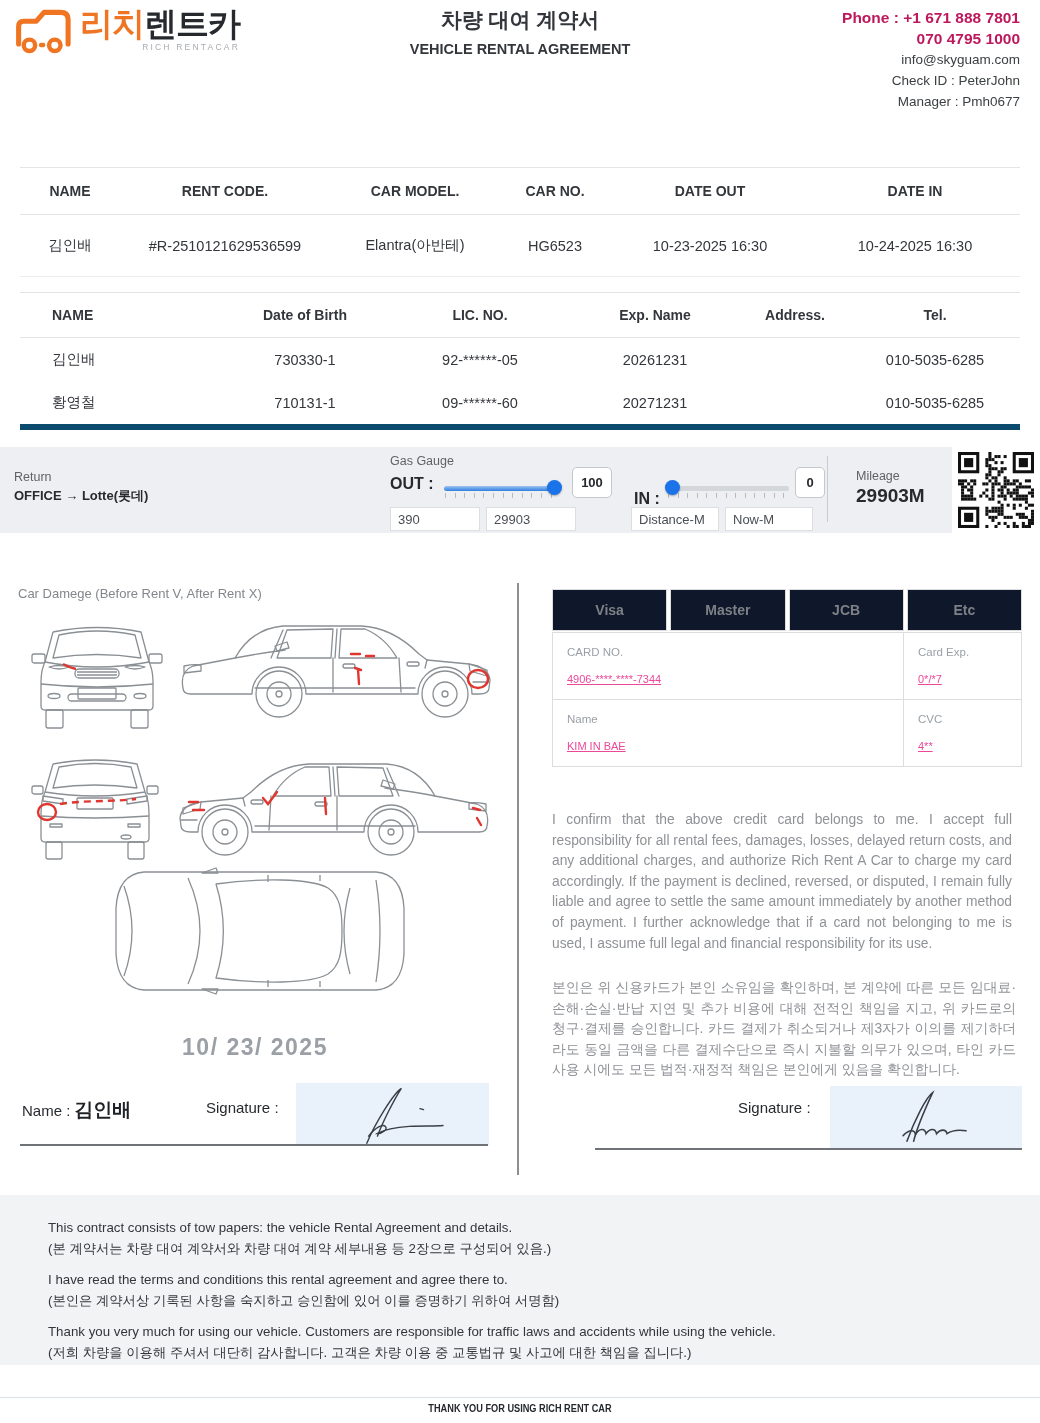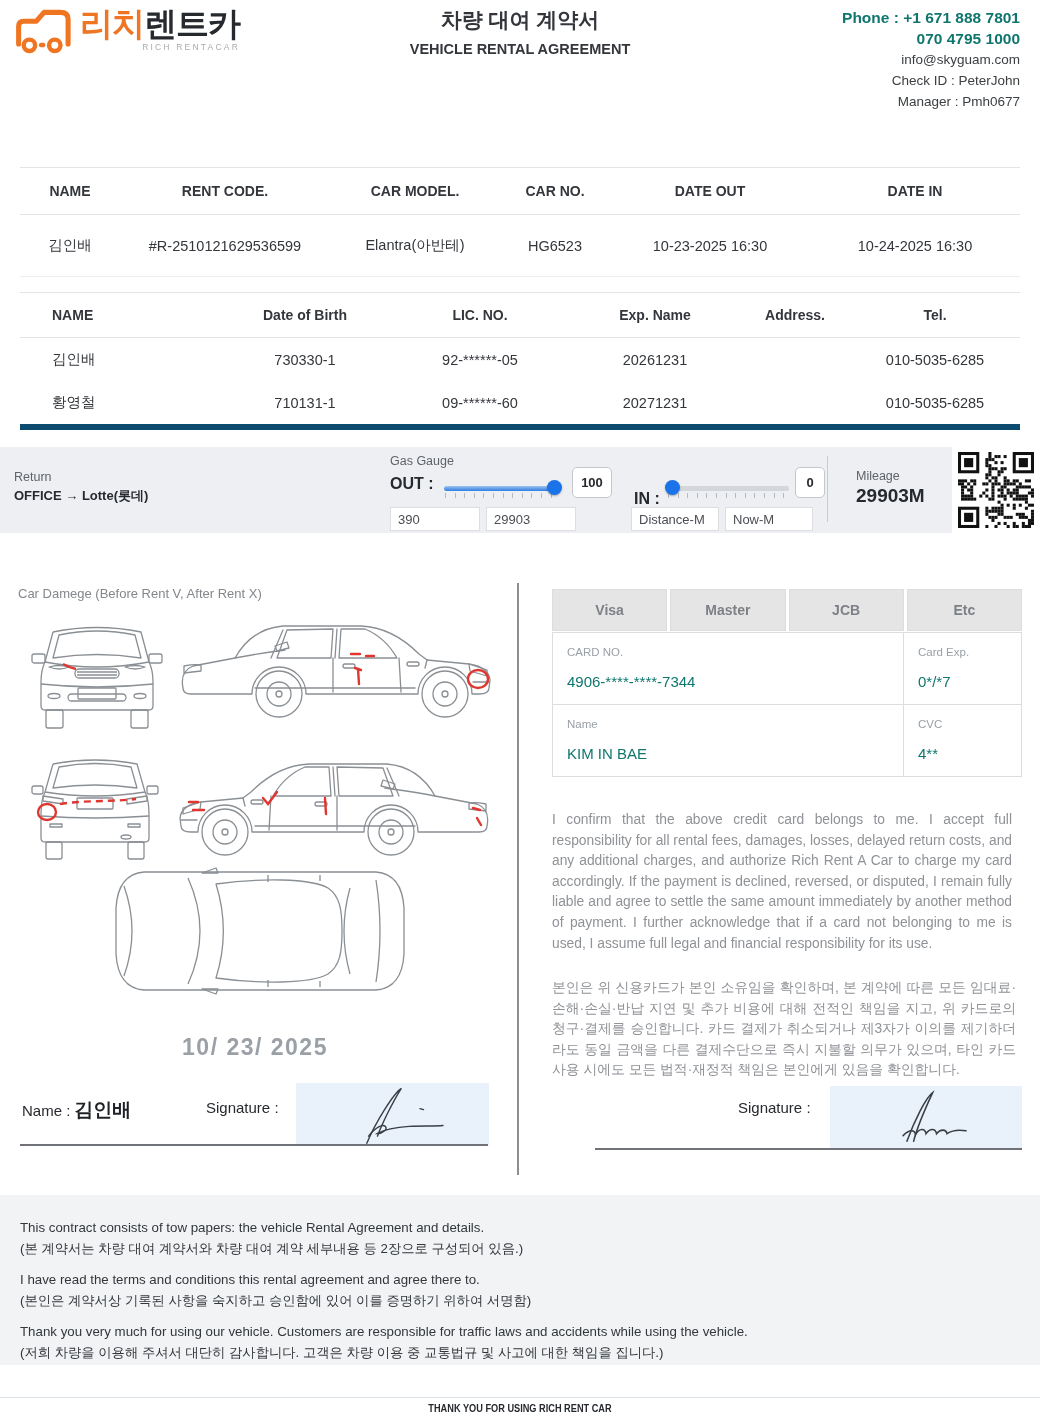--- a/index.html
+++ b/index.html
@@ -11,21 +11,21 @@
   .logo-wrap{left:12px;top:6px;display:flex;align-items:flex-start;}
   .logo-text{margin-left:4px;}
   .logo-line{display:flex;font-weight:bold;font-size:33px;letter-spacing:-1px;line-height:36px;}
   .logo-orange{color:#f07522;}
   .logo-dark{color:#26292e;}
   .logo-sub{font-size:8.5px;color:#a7abb0;letter-spacing:2.2px;text-align:right;margin-top:0px;}
   .title-block{left:300px;width:440px;top:6px;text-align:center;}
   .title-ko{font-size:21px;font-weight:bold;color:#33363b;}
   .title-en{font-size:14.5px;font-weight:bold;color:#33363b;margin-top:7px;}
   .contact{right:20px;top:7px;text-align:right;font-size:13.5px;color:#3c4043;line-height:21px;}
-  .contact .ph{font-weight:bold;font-size:15.5px;color:#0f766e;}
+  .contact .ph{font-weight:bold;font-size:15.5px;color:#be185d;}
 
   
   .tbl-wrap{left:20px;width:1000px;}
   table{border-collapse:collapse;width:100%;table-layout:fixed;}
   th{font-size:14px;font-weight:bold;color:#33363b;border-top:1px solid #e4e4e4;border-bottom:1px solid #e4e4e4;}
   td{font-size:14.5px;color:#33363b;}
   .t1 th{padding:15px 4px;text-align:center;}
   .t1 td{padding:21px 4px;text-align:center;border-bottom:1px solid #ececec;}
   .t2 th{padding:14px 4px;text-align:center;}
   .t2 td{padding:12px 4px;text-align:center;}
@@ -68,30 +68,30 @@
   .f2{left:486px;top:60px;width:74px;}
   .f3{left:631px;top:60px;width:72px;}
   .f4{left:725px;top:60px;width:72px;}
 
   
   .damage-label{left:18px;top:586px;font-size:13px;color:#83878c;}
   .cars{left:12px;top:604px;}
   .col-divider{left:517px;top:583px;width:2px;height:592px;background:#8e8e8e;}
 
   .brand-row{left:552px;top:589px;width:470px;display:flex;gap:3px;}
-  .brand-cell{flex:1;height:40px;border:1px solid #ddd;background:#e5e5e5;display:flex;
+  .brand-cell{flex:1;height:40px;border:1px solid #ddd;background:#0f172a;display:flex;
      align-items:center;justify-content:center;font-size:14px;font-weight:bold;color:#7d8186;}
   .card-grid{left:552px;top:632px;width:470px;border:1px solid #ddd;box-sizing:border-box;background:#fff;}
   .card-row{display:flex;}
   .card-row:first-child{border-bottom:1px solid #ddd;}
   .card-cell{box-sizing:border-box;padding:13px 14px 14px 14px;}
   .card-cell.main{flex:1;}
   .card-cell.side{width:118px;border-left:1px solid #ddd;}
   .card-label{font-size:11.5px;color:#9aa0a6;}
-  .card-value{font-size:15px;color:#0f766e;margin-top:15px;}
+  .card-value{font-size:11px;color:#ec4899;margin-top:15px;text-decoration:underline;}
 
   .para{color:#8f9296;font-size:13.8px;line-height:20.6px;text-align:justify;}
   .para-en{left:552px;top:810px;width:460px;}
   .para-ko{left:552px;top:978px;width:464px;}
 
   .sig-label{font-size:15px;color:#26292e;}
   .sig-box{background:#e9f1fb;}
   .sig-right-label{left:738px;top:1099px;}
   .sig-right-box{left:830px;top:1086px;width:192px;height:62px;}
   .underline-right{left:595px;top:1148px;width:427px;height:2px;background:#6f7377;}
@@ -99,21 +99,21 @@
      color:#9aa0a6;letter-spacing:1.5px;}
   .name-row{left:22px;top:1097px;font-size:15px;color:#26292e;}
   .name-value{font-weight:bold;font-size:19px;color:#1e2125;margin-left:4px;}
   .sig-left-label{left:206px;top:1099px;}
   .sig-left-box{left:296px;top:1083px;width:193px;height:62px;}
   .underline-left{left:20px;top:1144px;width:468px;height:2px;background:#6f7377;}
 
   
   .notes{top:1195px;left:0;width:1040px;height:170px;background:#f1f3f4;box-sizing:border-box;padding:22px 20px;}
   .note{margin-bottom:10px;}
-  .note div{font-size:13.3px;line-height:21px;color:#33363b;}
+  .note div{font-size:13.3px;line-height:21px;color:#33363b;margin-left:28px;}
   .bottom-line{top:1397px;left:0;width:1040px;height:0;border-top:1px solid #d9e1e8;}
   .thanks{top:1403px;left:0;width:1040px;text-align:center;font-size:10px;font-weight:bold;
      color:#25282c;transform:scaleX(.92);}
 </style>
 </head>
 <body>
 
 <div class="page">
 
   <div class="abs logo-wrap">

